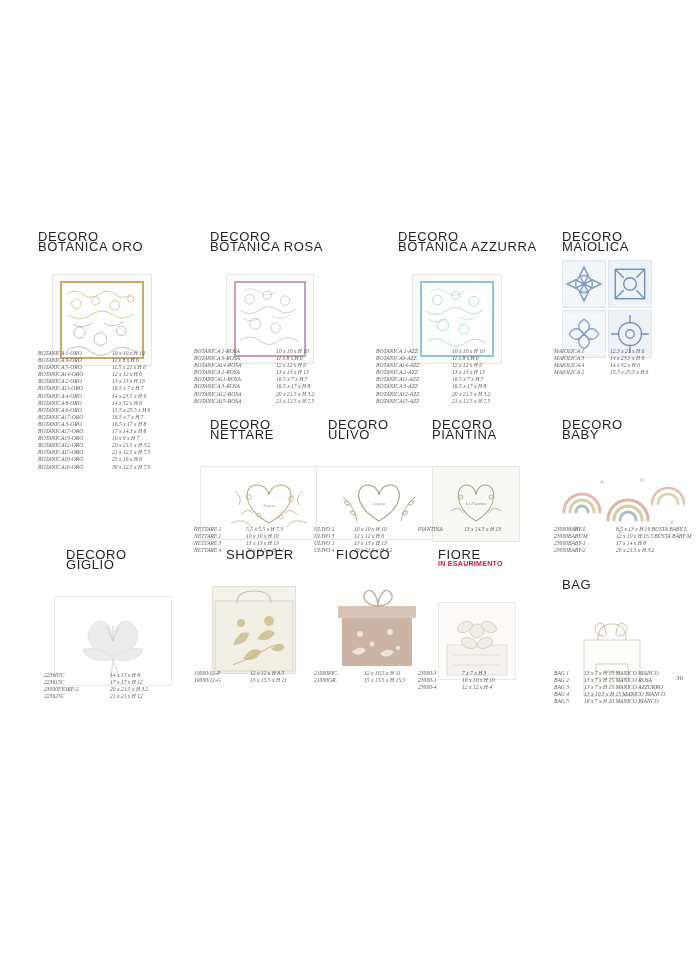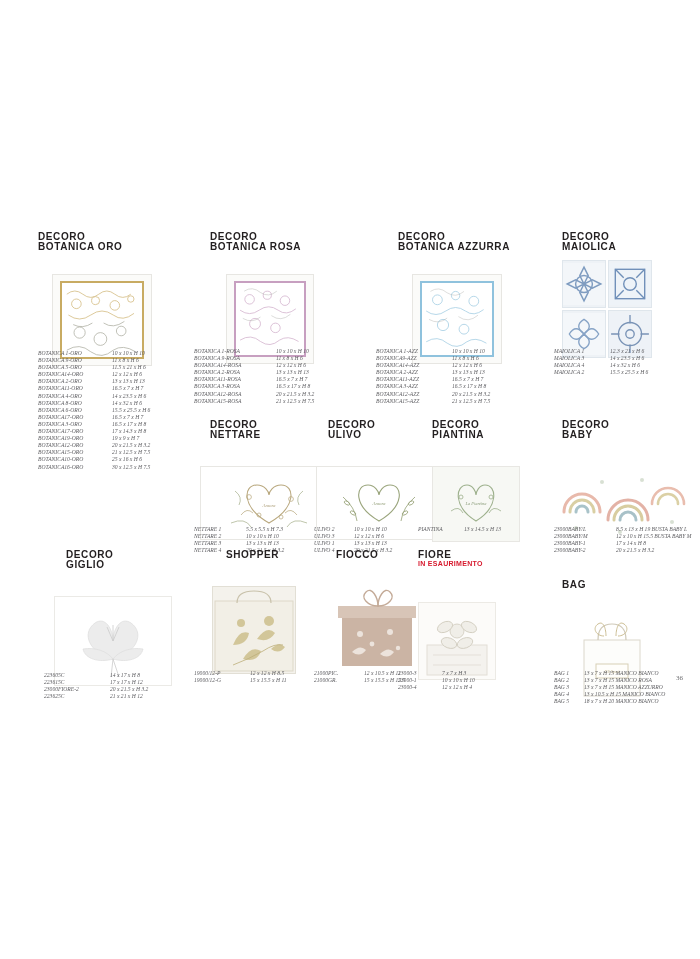--- a/index.html
+++ b/index.html
@@ -27,22 +27,22 @@
     left: 18px;
     top: 232px;
     width: 664px;
     height: 480px;
   }
 
   
   .block { position: absolute; }
 
   .cat-title {
-    font-size: 10px;
-    font-weight: bold;
+    font-size: 13px;
+    font-weight: normal;
     letter-spacing: 0.6px;
     line-height: 10px;
     color: #231f20;
     text-transform: uppercase;
   }
   .cat-title .sub { display: block; }
   .cat-subtitle-red {
     font-size: 7px;
     font-weight: bold;
     color: #d7192d;
@@ -492,21 +492,21 @@
             <path d="M48 70 q8 -8 14 -2 q-6 8 -14 2 Z"></path>
           </g>
         </svg>
       </div>
       <div class="speclist" style="position:absolute; left:0; top:120px;">
         <span class="row"><span class="code" style="width:50px">21000PIC.</span><span class="dim">12   x 10.5  x H 11</span></span>
         <span class="row"><span class="code" style="width:50px">21000GR.</span><span class="dim">15   x 15.5  x H 15.5</span></span>
       </div>
     </div>
 
-    <div class="block" style="left:380px; top:318px; width:130px;">
+    <div class="block" style="left:400px; top:318px; width:130px;">
       <div class="cat-title" style="margin-left:20px;">
         <span class="sub">FIORE</span>
       </div>
       <div class="cat-subtitle-red" style="margin-left:20px;">IN ESAURIMENTO</div>
       <div class="art fiore-card" style="left:20px; top:34px; width:76px; height:76px;">
         <svg viewBox="0 0 76 76" width="76" height="76">
           <rect width="76" height="76" fill="#fcfbf9"></rect>
           <rect x="8" y="42" width="60" height="30" fill="#f4f2ee" stroke="#e2ded6"></rect>
           <g stroke="#cfcabc" fill="#f0eee8" stroke-width=".8">
             <circle cx="38" cy="28" r="7"></circle>

